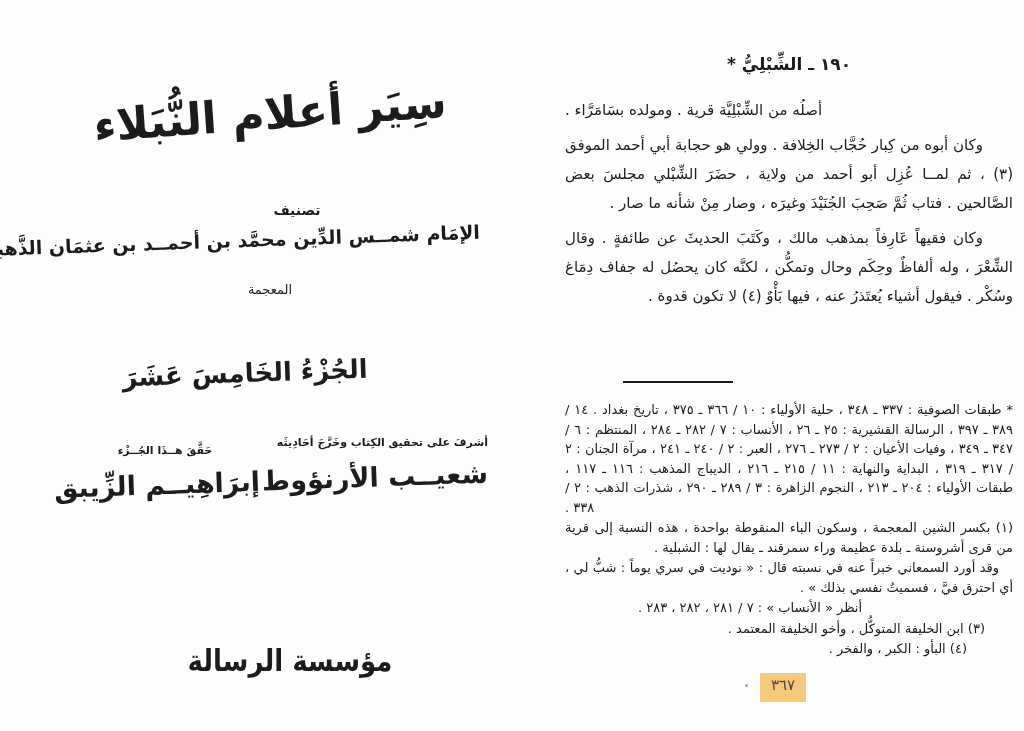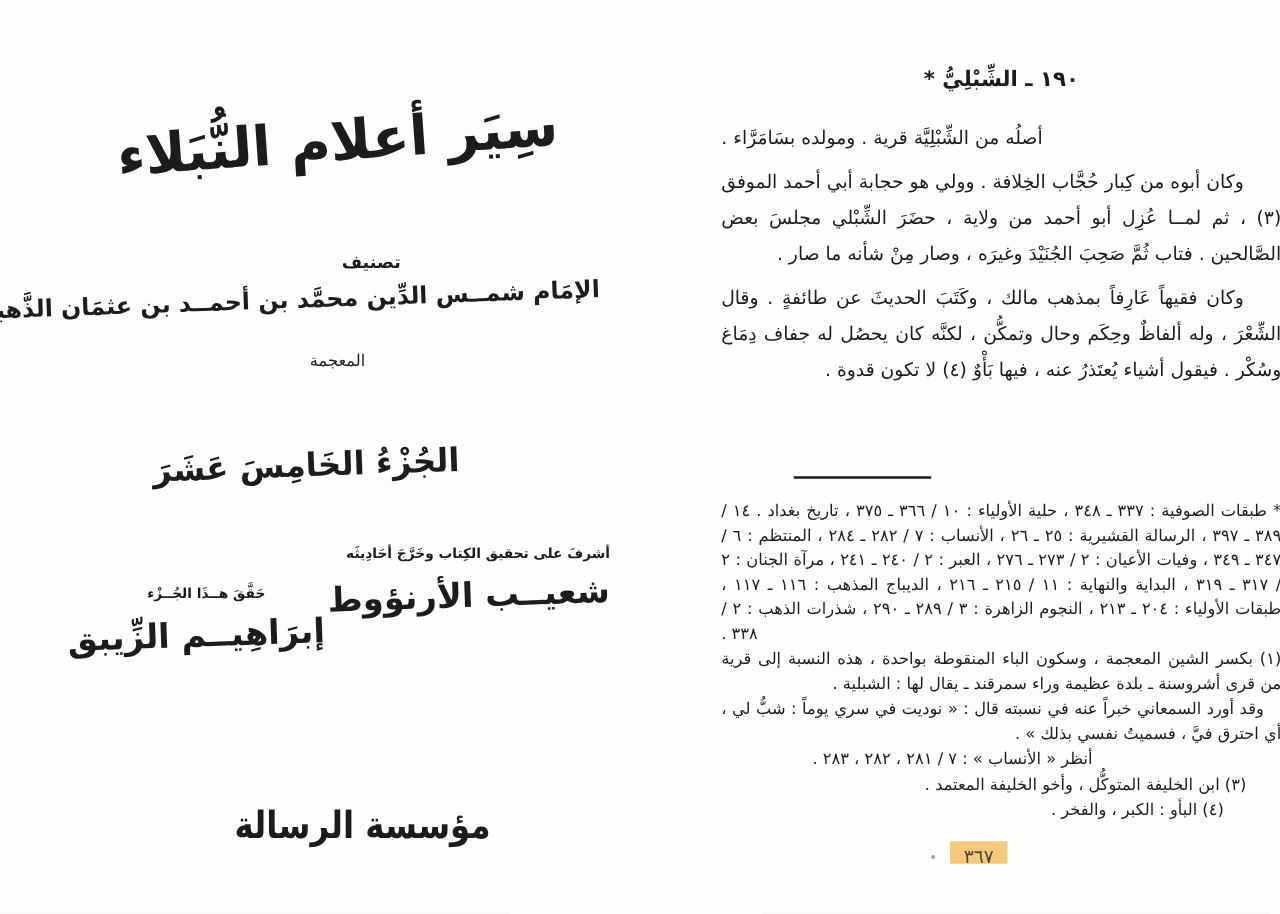--- a/index.html
+++ b/index.html
@@ -23,44 +23,44 @@
     font-size:19px; font-weight:bold; white-space:nowrap; transform:rotate(-2deg);
   }
   .death-label { position:absolute; top:282px; right:0; left:0; font-size:13px; }
   .death-dates { position:absolute; top:302px; right:0; left:0; font-size:13px; }
   .volume-title {
     position:absolute; top:358px; right:0; left:-50px;
     font-size:26px; font-weight:bold; transform:rotate(-2deg);
   }
   .editors-row { position:absolute; top:436px; right:0; left:0; height:110px; }
   .editor-col-right { position:absolute; top:0; right:-8px; width:200px; text-align:center; }
-  .editor-col-left  { position:absolute; top:8px; left:10px;  width:190px; text-align:center;margin-top:24px; }
+  .editor-col-left  { position:absolute; top:8px; left:10px;  width:190px; text-align:center; }
   .editor-caption { font-size:11px; font-weight:bold; white-space:nowrap; }
   .editor-name { margin-top:12px; font-size:27px; font-weight:bold; white-space:nowrap; transform:rotate(-2deg); }
   .publisher-logo {
     position:absolute; top:646px; right:0; left:40px;
     font-size:26px; font-weight:bold; transform:scaleY(1.15);
   }
   
-  .right-page { position:absolute; left:565px; top:0; width:448px; height:731px; direction:rtl;margin-left:12px; }
+  .right-page { position:absolute; left:565px; top:0; width:448px; height:731px; direction:rtl; }
   .entry-heading { position:absolute; top:54px; right:0; left:0; text-align:center; font-size:17px; font-weight:bold; }
   .body-text { position:absolute; top:96px; right:0; left:0; font-size:15px; line-height:29px; text-align:justify; }
   .body-text p { margin-bottom:6px; text-indent:30px; }
   .p-short { text-indent:76px !important; text-align:left; }
   .fn-sep { position:absolute; top:381px; left:58px; width:110px; border-top:2px solid #1a1a1a; }
   .footnotes { position:absolute; top:400px; right:0; left:0; font-size:13px; line-height:19.5px; text-align:justify; }
   .fn { margin-bottom:1px; }
   .fn-star { text-align-last:left; }
   .fn-quote { text-indent:14px; }
   .fn-line-c { padding-right:78px; text-align:center; }
   .fn-2 { padding-right:62px; text-align:right; }
   .fn-3 { padding-right:28px; text-align:right; }
   .fn-4 { padding-right:46px; text-align:right; }
   .page-number {
-    position:absolute; left:760px; top:673px; width:46px; height:18px;
+    position:absolute; left:760px; top:673px; width:46px; height:29px;
     background:#f6c87c; color:#50483a; text-align:center;
     font-size:15px; line-height:25px; border-radius:1px;
   }
   .speck { position:absolute; left:745px; top:684px; width:3px; height:3px; background:#9a9a95; border-radius:50%; }
 </style>
 </head>
 <body>
 
 <div class="canvas">
 

